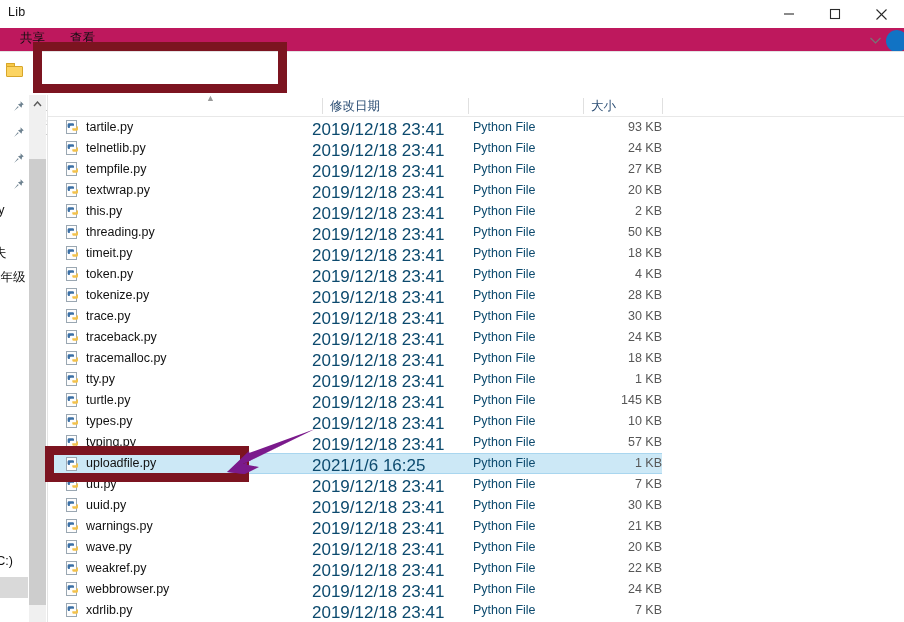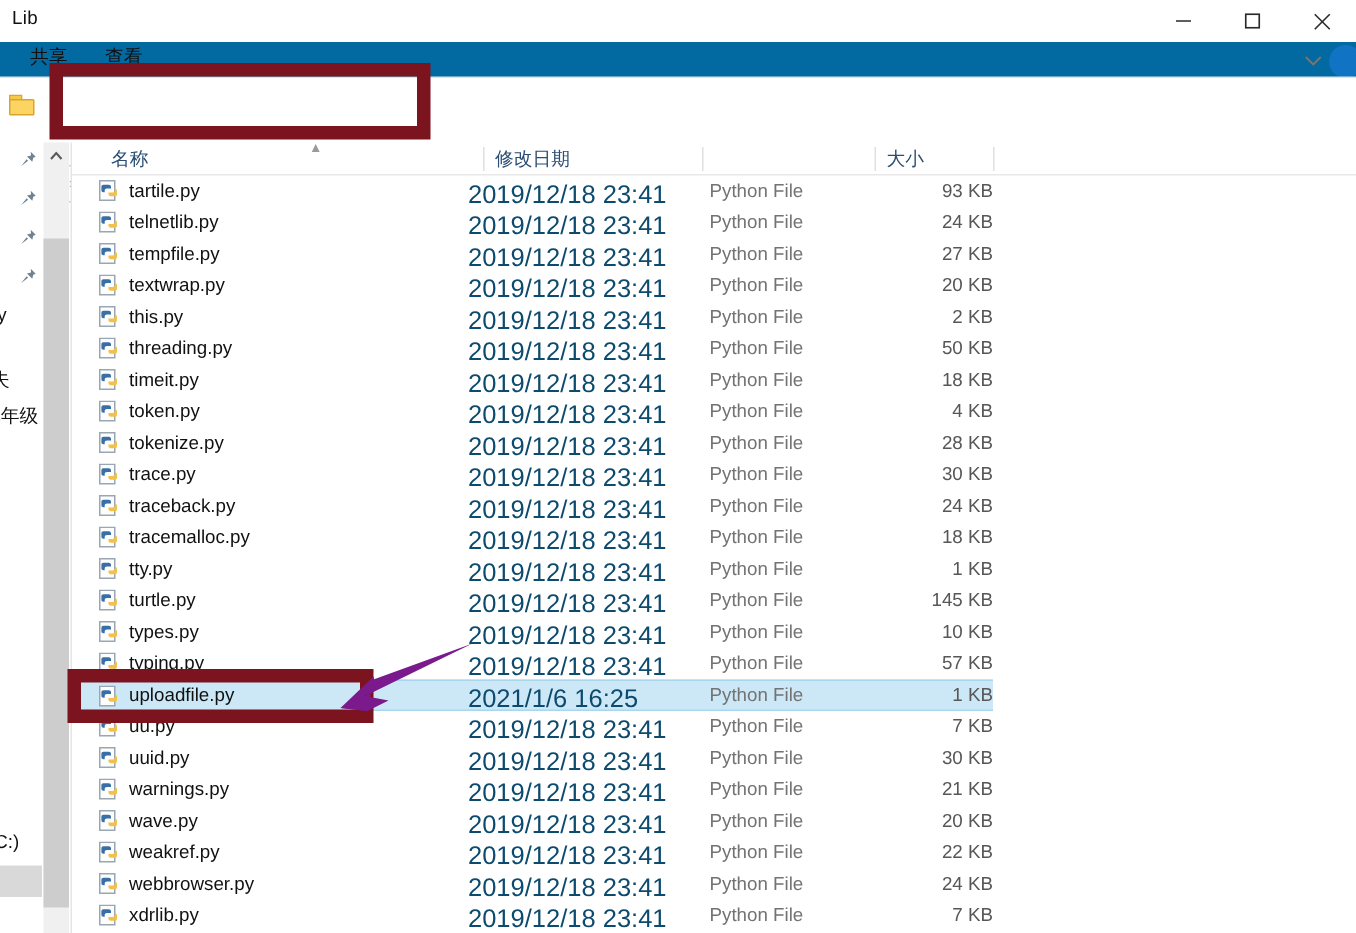--- a/index.html
+++ b/index.html
@@ -13,21 +13,21 @@
   .window{position:relative;width:904px;height:622px;overflow:hidden;background:#fff;}
 
   
   .titlebar{position:absolute;left:0;top:0;width:904px;height:28px;background:#fff;}
   .title-text{position:absolute;left:8px;top:5px;font-size:12.5px;color:#111;letter-spacing:.2px;}
   .wbtns{position:absolute;right:0;top:0;height:28px;display:flex;}
   .wbtn{width:46px;height:28px;display:flex;align-items:center;justify-content:center;}
   .wbtn svg{display:block;}
 
   
-  .ribbon{position:absolute;left:0;top:28px;width:904px;height:24px;background:#0369a1;}
+  .ribbon{position:absolute;left:0;top:28px;width:904px;height:24px;background:#be185d;}
   .rtab{position:absolute;top:2px;font-size:12.5px;color:#111;}
   .rtab.t1{left:20px;}
   .rtab.t2{left:70px;}
   .ribbon-chev{position:absolute;right:22px;top:6px;}
   .blue-dot{position:absolute;right:-4px;top:2px;width:22px;height:22px;border-radius:50%;
             background:#1173c4;}
   .ribbon-sep{position:absolute;left:0;top:51px;width:904px;height:1px;background:#e3e3e3;}
 
   
   .addrrow{position:absolute;left:0;top:52px;width:904px;height:38px;background:#fff;}
@@ -77,21 +77,21 @@
   .hdr .sortmark{position:absolute;left:158px;top:-1px;font-size:9px;color:#9a9a9a;line-height:9px;}
   .hdr-bottom{position:absolute;left:0;top:21px;width:856px;height:1px;background:#e8e8e8;}
 
   .rows{position:absolute;left:0;top:22px;width:856px;}
   .row{position:relative;height:21px;width:614px;}
   .row.sel{background:#cce8f6;border-top:1px solid #a9d6ef;border-bottom:1px solid #a9d6ef;
       height:19px;}
   .pyico{position:absolute;left:18px;top:3px;width:14px;height:15px;}
   .c-name{position:absolute;left:38px;top:3px;font-size:12.5px;color:#111;white-space:nowrap;}
   .c-date{position:absolute;left:264px;top:3px;font-size:17px;color:#0c4a6e;white-space:nowrap;}
-  .c-type{position:absolute;left:425px;top:3px;font-size:12.5px;color:#737373;white-space:nowrap;}
+  .c-type{position:absolute;left:425px;top:3px;font-size:12.5px;color:#0c4a6e;white-space:nowrap;}
   .c-size{position:absolute;left:490px;width:124px;top:3px;font-size:12.5px;color:#575757;
       text-align:right;white-space:nowrap;}
   .row.sel .c-name,.row.sel .c-date,.row.sel .c-type,.row.sel .c-size{top:2px;}
 
   
   .annot-box{position:absolute;border:9px solid #7c1420;box-sizing:border-box;
       pointer-events:none;z-index:40;}
   #annot-addr{left:33px;top:42px;width:254px;height:51px;}
   #annot-file{left:45px;top:446px;width:204px;height:36px;}
   .annot-arrow{position:absolute;left:215px;top:425px;width:110px;height:55px;z-index:41;
@@ -211,23 +211,20 @@
     </div>
     <div class="navthumb"></div>
   </div>
 
   <div class="vdiv"></div>
 
   <div class="listpane">
 
     <div class="hdr">
       <div class="sortmark">▲</div>
-      <div class="cell" style="left:18px;width:256px">
-          <span>名称</span>
-        </div>
       <div class="vline" style="left:274px"></div>
       <div class="cell" style="left:274px;width:146px">
           <span>修改日期</span>
         </div>
       <div class="vline" style="left:420px"></div>
       <div class="vline" style="left:535px"></div>
       <div class="cell" style="left:535px;width:79px">
           <span>大小</span>
         </div>
       <div class="vline" style="left:614px"></div>

